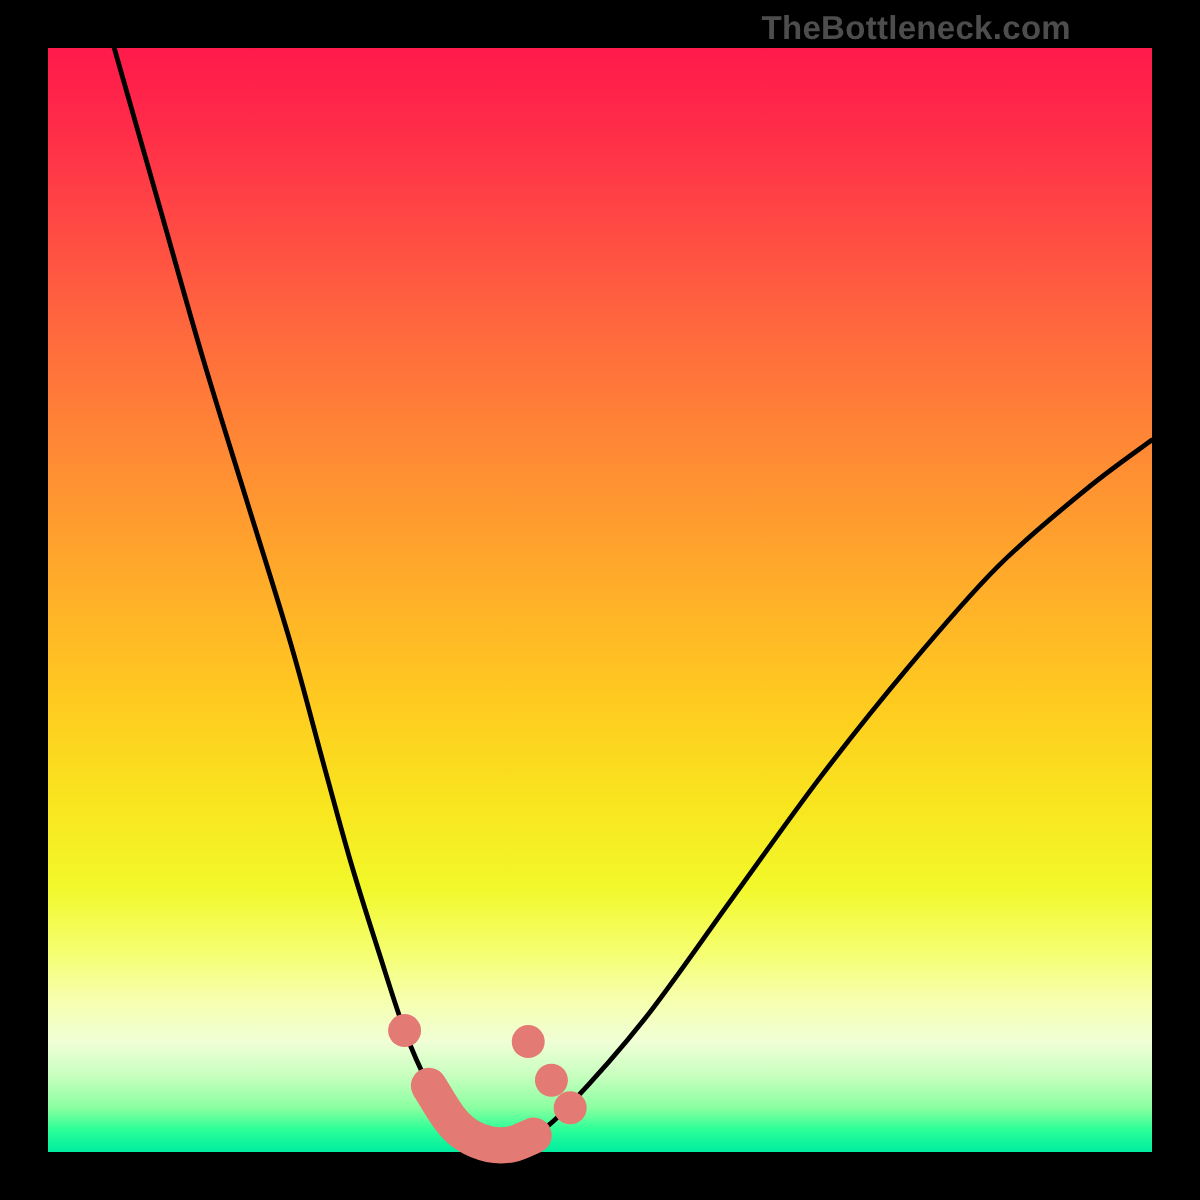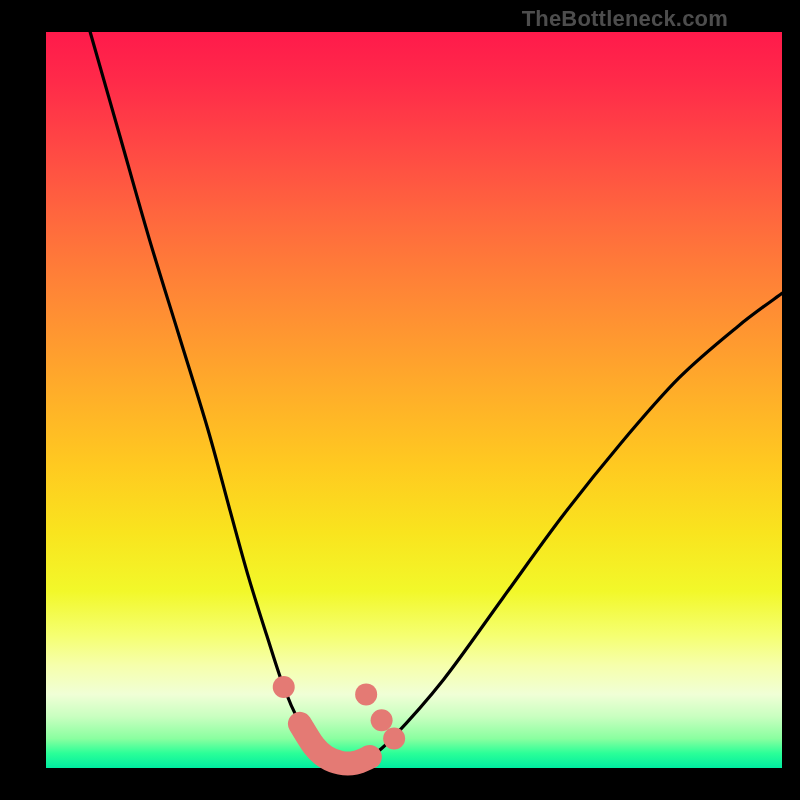--- a/index.html
+++ b/index.html
@@ -6,21 +6,21 @@
     margin: 0;
     padding: 0;
     width: 800px;
     height: 800px;
     background: #000;
     overflow: hidden;
     font-family: Arial, Helvetica, sans-serif;
   }
   .frame {
     position: absolute;
-    left: 14px;
+    left: 0;
     top: 0;
     width: 728px;
     height: 800px;
     background: #000;
   }
   .plot {
     position: absolute;
     left: 32px;
     top: 32px;
     width: 736px;

